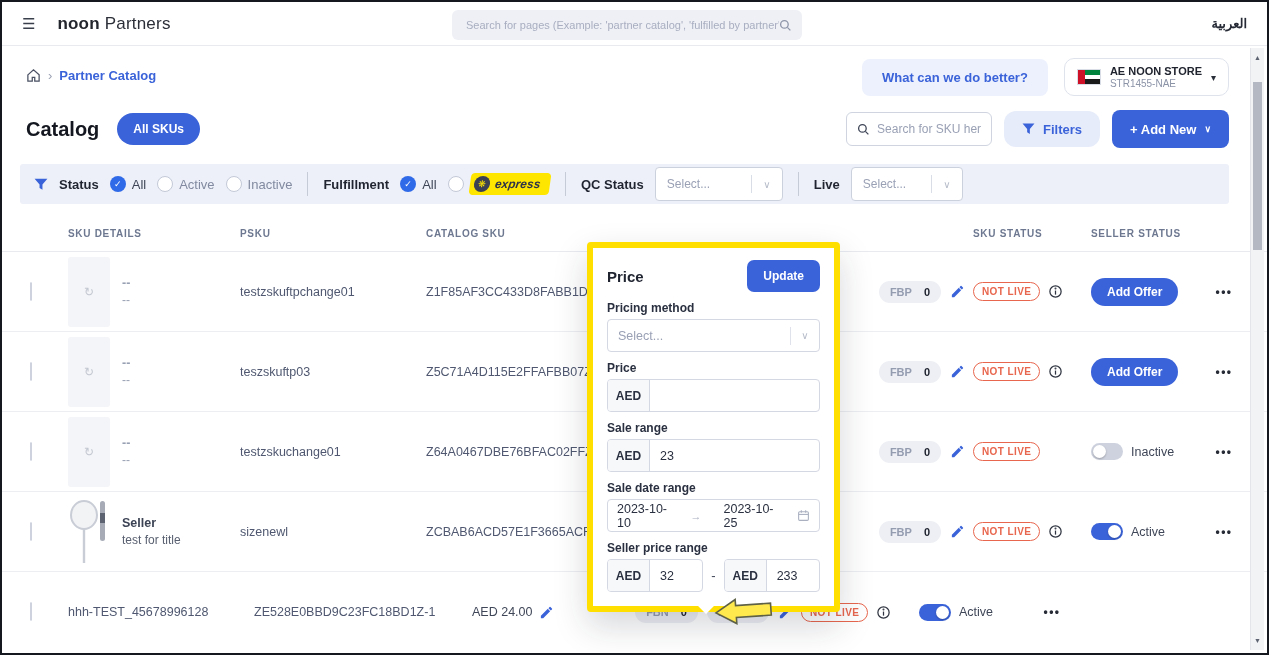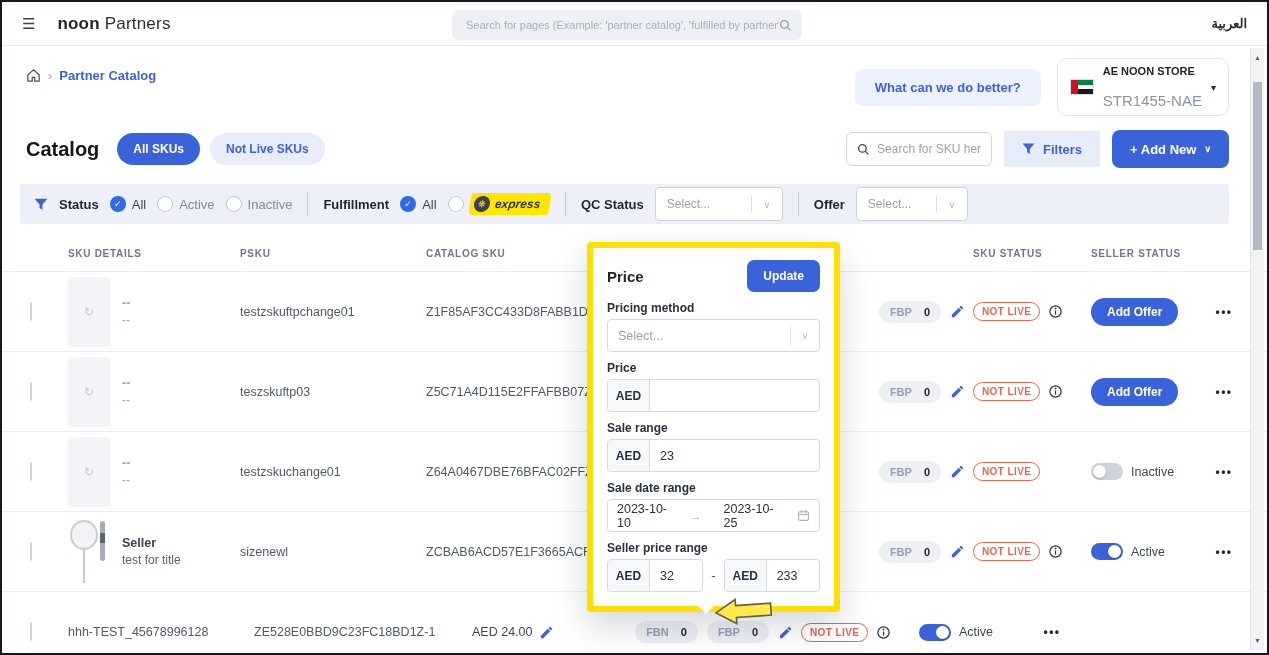--- a/index.html
+++ b/index.html
@@ -23,34 +23,34 @@
   .crumb-link { color:#3b63d9; font-weight:700; font-size:13px; cursor:pointer; }
   .subhead-right { margin-left:auto; display:flex; align-items:center; gap:16px; }
   .feedback-btn { background:#edf1fd; color:#3b63d9; font-weight:700; font-size:13px; padding:11px 20px; border:none; border-radius:8px; cursor:pointer; }
   .store-card { background:#fff; border:1px solid #dfe3ec; border-radius:10px; padding:6px 12px; display:flex; align-items:center; gap:9px; cursor:pointer; }
   .flag { width:24px; height:16px; display:flex; border:1px solid #d9dde6; }
   .flag .red { width:7px; height:100%; background:#ce1126; }
   .flag .bands { flex:1; display:flex; flex-direction:column; }
   .flag .bands i { flex:1; display:block; }
   .flag .g { background:#00843d; } .flag .w { background:#fff; } .flag .b { background:#1a1a1a; }
   .store-meta .nm { font-size:11px; font-weight:800; color:#20242e; }
-  .store-meta .cd { font-size:15px; color:#8b93a7; margin-top:15px; }
+  .store-meta .cd { font-size:10px; color:#8b93a7; margin-top:1px; }
   .store-caret { font-size:10px; color:#2a2f3a; }
 
   
   .toolbar { display:flex; align-items:center; padding:14px 38px 0 24px; }
   .page-title { font-size:20px; font-weight:800; color:#14171f; }
   .tabs { display:flex; gap:10px; margin-left:18px; }
   .tab { font-size:12px; font-weight:700; padding:9px 16px; border-radius:18px; cursor:pointer; }
   .tab.active { background:#3b63d9; color:#fff; }
   .tab.idle { background:#e9edfb; color:#3b63d9; }
   .toolbar-right { margin-left:auto; display:flex; align-items:center; gap:12px; }
   .sku-search { width:146px; height:34px; background:#fff; border:1px solid #cfd4e0; border-radius:6px; display:flex; align-items:center; gap:7px; padding:0 10px; }
   .sku-search .ph { font-size:12px; color:#9aa1b5; white-space:nowrap; overflow:hidden; }
-  .filters-btn { height:36px; background:#e7ecfa; border:none; border-radius:0; color:#3b63d9; font-weight:700; font-size:13px; padding:0 18px; display:flex; align-items:center; gap:8px; cursor:pointer; }
+  .filters-btn { height:36px; background:#e7ecfa; border:none; border-radius:12px; color:#3b63d9; font-weight:700; font-size:13px; padding:0 18px; display:flex; align-items:center; gap:8px; cursor:pointer; }
   .addnew-btn { height:38px; background:#3b63d9; border:none; border-radius:8px; color:#fff; font-weight:700; font-size:13px; padding:0 18px; display:flex; align-items:center; gap:8px; cursor:pointer; }
   .addnew-btn .caret { font-size:9px; }
 
   
   .filterbar { margin:16px 38px 0 18px; height:40px; background:#edf0f8; border-radius:3px; display:flex; align-items:center; padding:0 14px; gap:11px; }
   .fb-label { font-size:13px; font-weight:700; color:#1f2430; }
   .radio { display:flex; align-items:center; gap:6px; cursor:pointer; }
   .radio .dot { width:16px; height:16px; border-radius:50%; border:1.5px solid #c3c9d7; background:#fff; }
   .radio .dot.checked { border:none; background:#2f6ae8; color:#fff; font-size:9px; display:flex; align-items:center; justify-content:center; }
   .radio .rlabel { font-size:13px; color:#818aa0; }
@@ -174,21 +174,20 @@
         </span>
         <span class="store-caret">▾</span>
       </div>
     </div>
   </div>
 
   <div class="toolbar">
     <span class="page-title">Catalog</span>
     <div class="tabs">
       <span class="tab active">All SKUs</span>
-      <span class="tab idle">Not Live SKUs</span>
     </div>
     <div class="toolbar-right">
       <div class="sku-search">
         <span>
           <svg width="13" height="13" viewBox="0 0 24 24" fill="none" stroke="#3f4657" stroke-width="2.4">
               <circle cx="10" cy="10" r="7"></circle>
               <line x1="15.5" y1="15.5" x2="21" y2="21"></line>
             </svg>
         </span>
         <span class="ph">Search for SKU here...</span>
@@ -241,21 +240,21 @@
       </span>
     </span>
     <span class="vdiv"></span>
     <span class="fb-label">QC Status</span>
     <span class="select-box qc-select">
       <span class="val">Select...</span>
       <span class="sdiv"></span>
       <span class="chev">∨</span>
     </span>
     <span class="vdiv"></span>
-    <span class="fb-label">Offer</span>
+    <span class="fb-label">Live</span>
     <span class="select-box brand-select">
       <span class="val">Select...</span>
       <span class="sdiv"></span>
       <span class="chev">∨</span>
     </span>
   </div>
 
   <div class="thead">
     <span class="col-check"></span>
     <span class="hcell col-details">SKU DETAILS</span>

